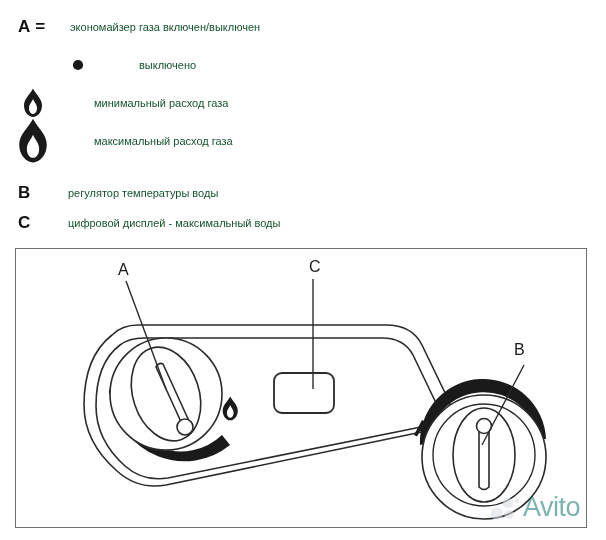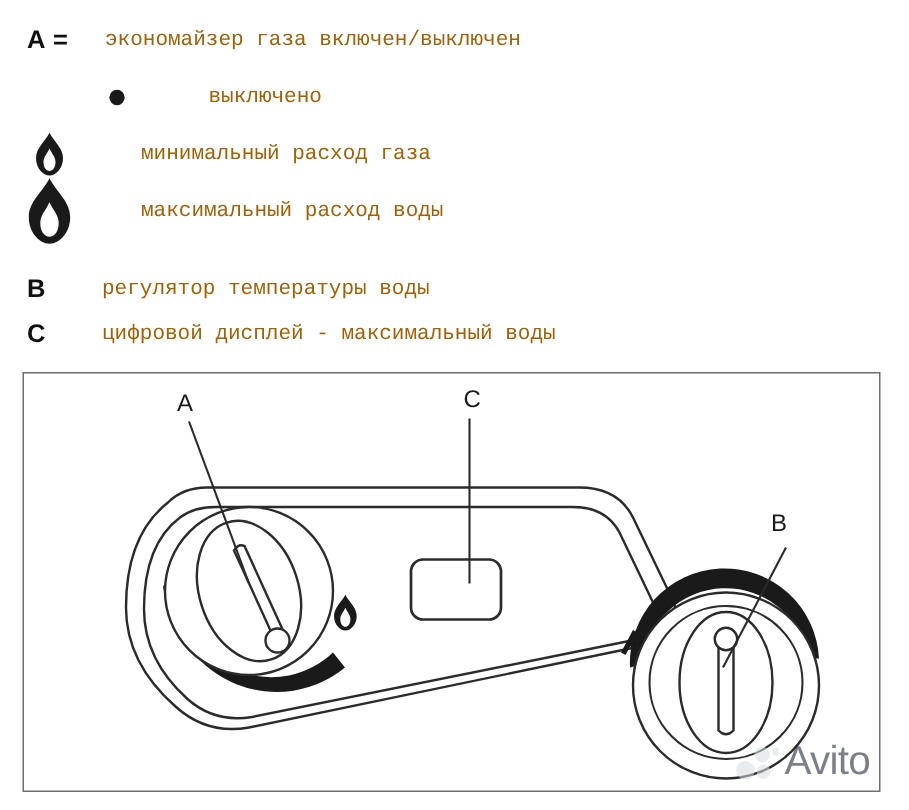--- a/index.html
+++ b/index.html
@@ -47,24 +47,23 @@
   .key-letter {
     font-weight: bold;
     font-size: 17px;
     letter-spacing: 0.5px;
     color: #111;
     white-space: nowrap;
   }
 
   .desc-cell {
     flex: 1 1 auto;
-    font-size: 14px;
-    color: #a16207;
+    font-size: 11px;
+    color: #14532d;
     white-space: nowrap;
-    font-family: Liberation Mono, monospace;
   }
 
   .row-a    { top: 10px; }
   .row-off  { top: 48px; margin-left: 45px; }
   .row-min  { top: 86px; }
   .row-max  { top: 124px; }
   .row-b    { top: 176px; }
   .row-c    { top: 206px; }
 
   .row-off .desc-cell,
@@ -122,21 +121,21 @@
     right: 6px;
     bottom: 4px;
     display: flex;
     align-items: center;
     gap: 4px;
     opacity: 0.55;
     pointer-events: none;
   }
   #watermark .wm-text {
     font-size: 27px;
-    color: #0f172a;
+    color: #0f766e;
     font-family: "Liberation Sans", sans-serif;
     letter-spacing: -0.5px;
   }
 </style>
 </head>
 <body>
 
 <div id="legend">
 
   <div class="legend-row row-a">
@@ -169,21 +168,21 @@
 
   <div class="legend-row row-max">
     <div class="sym-cell">
       <svg width="34" height="46" viewBox="0 0 44 60" aria-hidden="true">
         <path d="M22 1 C 16 13, 4 21, 4 35 C 4 48, 13 58, 22 58 C 31 58, 40 48, 40 35
                  C 40 21, 28 13, 22 1 Z
                  M22 22 C 19 29, 14 33, 14 40 C 14 47, 17.5 52, 22 52
                  C 26.5 52, 30 47, 30 40 C 30 33, 25 29, 22 22 Z" fill="#1a1a1a" fill-rule="evenodd"></path>
       </svg>
     </div>
-    <div class="desc-cell">максимальный расход воды</div>
+    <div class="desc-cell">максимальный расход газа</div>
   </div>
 
   <div class="legend-row row-b">
     <div class="key-cell">
       <span class="key-letter">B</span>
     </div>
     <div class="desc-cell">регулятор температуры воды</div>
   </div>
 
   <div class="legend-row row-c">

